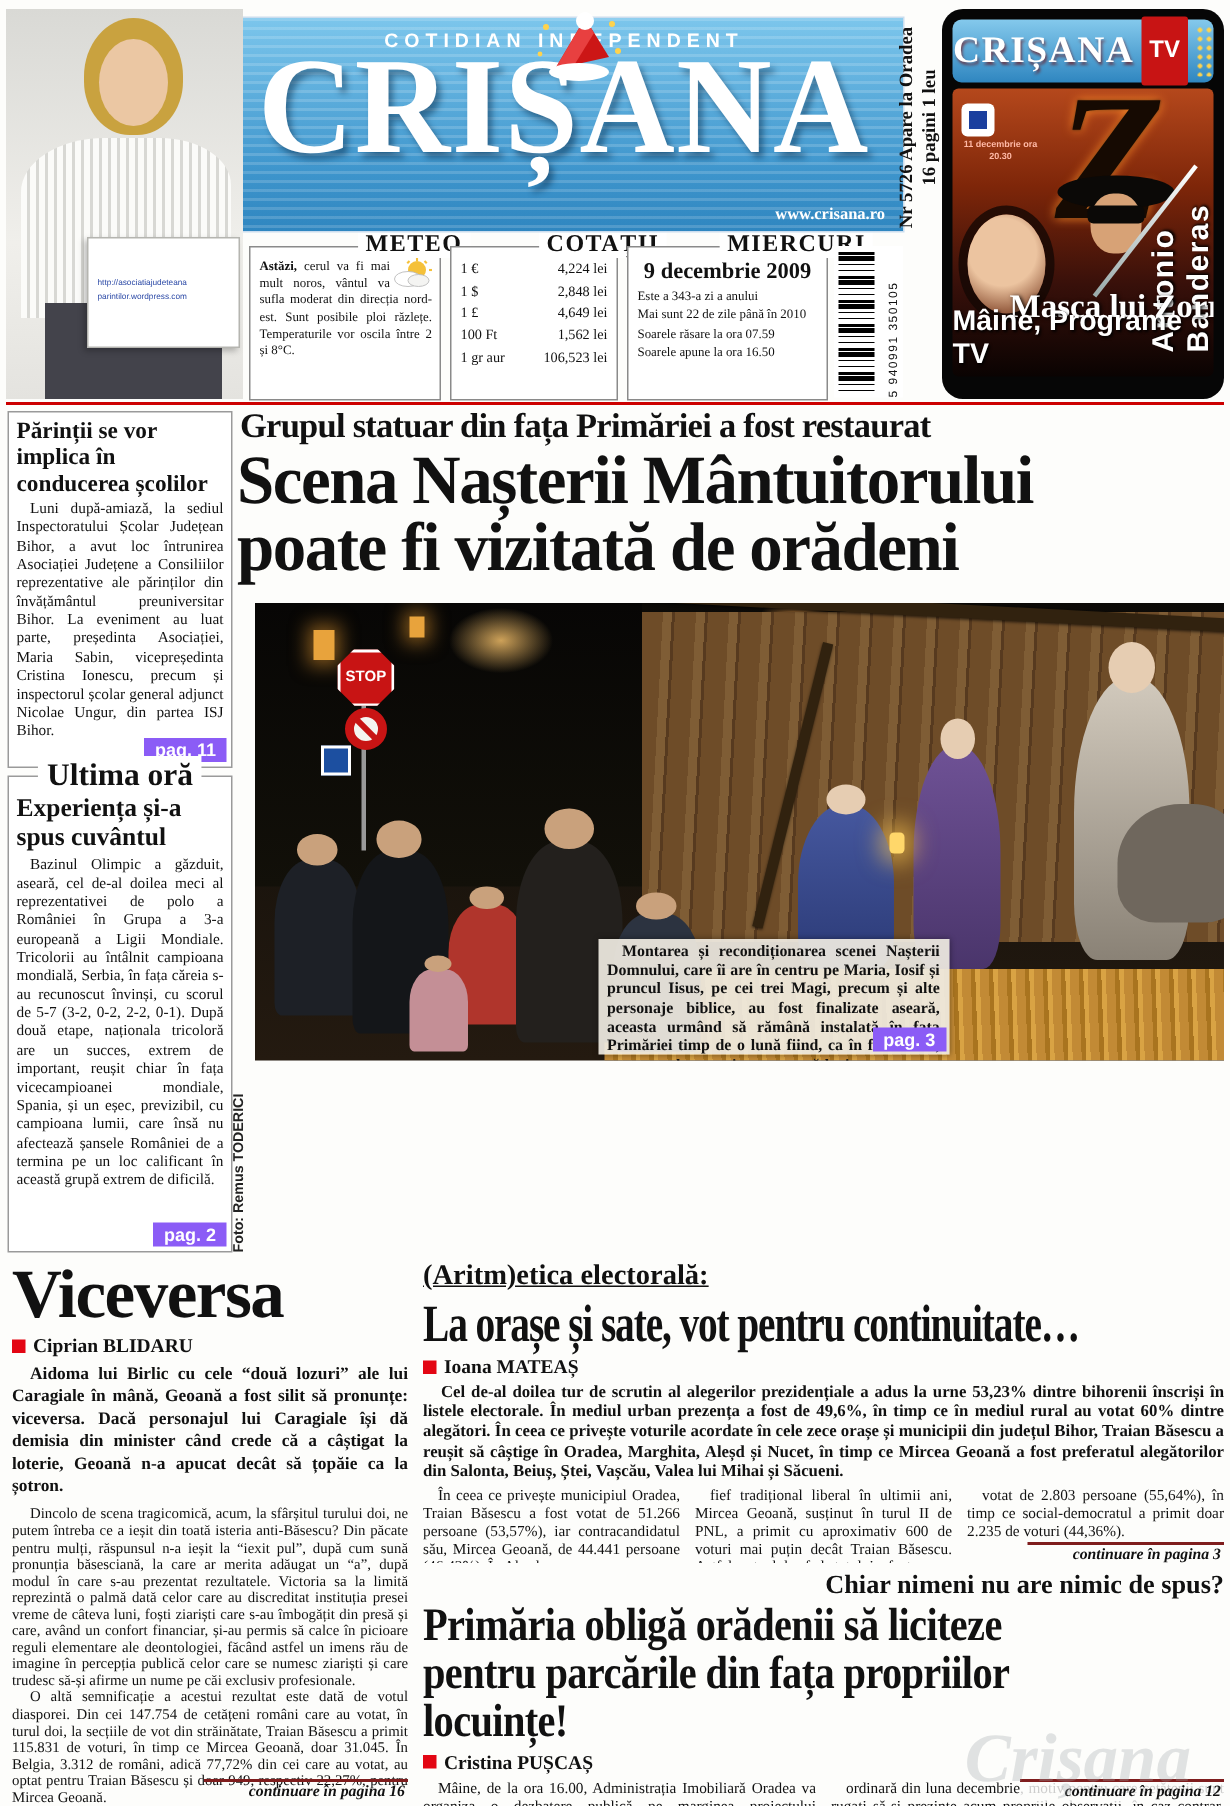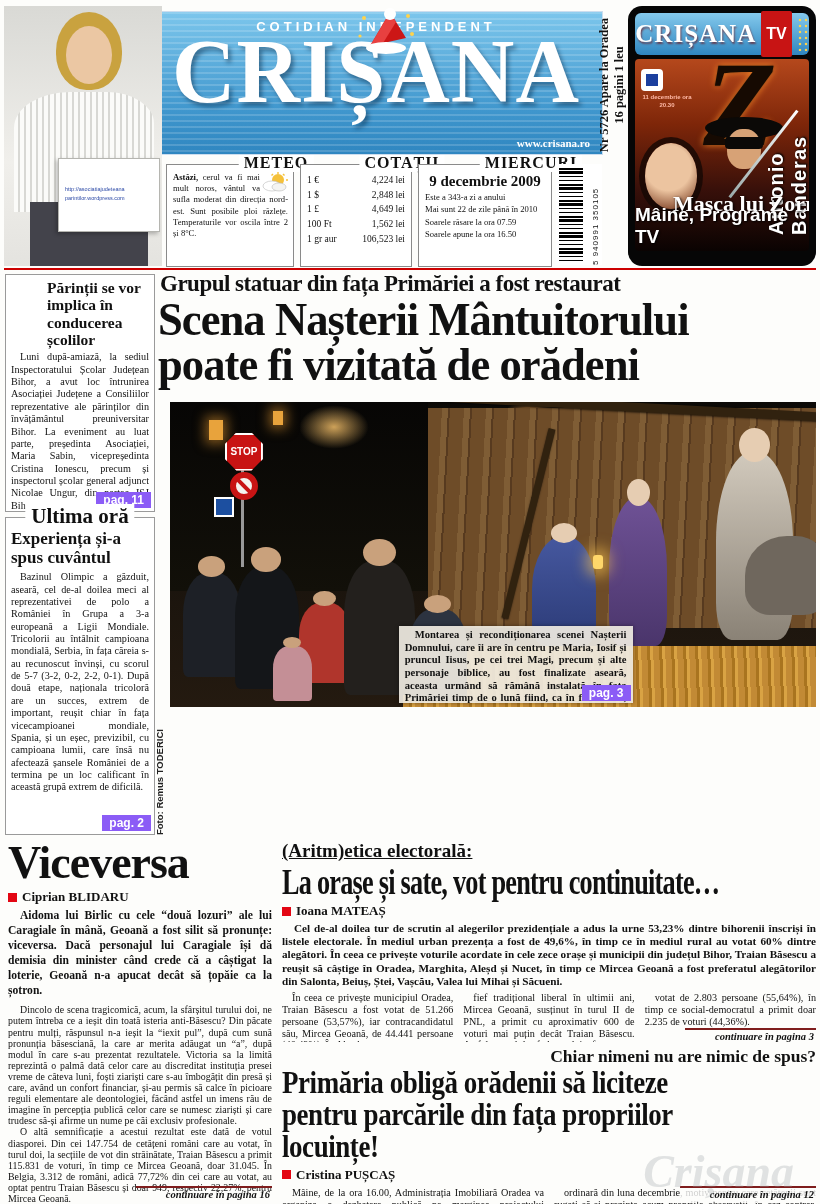--- a/index.html
+++ b/index.html
@@ -77,21 +77,21 @@
   .bc-stripes{position:absolute;left:3px;top:4px;bottom:4px;width:24px;
      background:repeating-linear-gradient(180deg,#000 0 2px,#fff 2px 3px,#000 3px 6px,#fff 6px 8px,#000 8px 9px,#fff 9px 12px,#000 12px 13px,#fff 13px 16px);}
   .bc-num{position:absolute;right:2px;top:0;height:100%;writing-mode:vertical-rl;transform:rotate(180deg);
      font:8px "Liberation Sans",sans-serif;letter-spacing:1px;}
 
   .red-rule{left:4px;top:268px;width:812px;height:2px;background:#c00;}
 
   
   .sb{position:absolute;left:5px;width:150px;border:1px solid #9a9a9a;background:#fff;box-sizing:border-box;}
   .sb1{top:274px;height:238px;padding:4px 5px;}
-  .sb1-title{font:bold 15.5px/1.12 "Liberation Serif",serif;margin-bottom:3px;margin-left:36px;}
+  .sb1-title{font:bold 15.5px/1.12 "Liberation Serif",serif;margin-bottom:3px;}
   .sb-body{font:10.2px/1.21 "Liberation Serif",serif;text-align:justify;text-indent:9px;}
   .pag{position:absolute;right:3px;bottom:3px;background:#8b5cf6;color:#fff;
      font:bold 12px "Liberation Sans",sans-serif;padding:1px 7px;}
   .sb2{top:517px;height:318px;padding:10px 5px 4px 5px;}
   .sb2-boxtitle{position:absolute;top:-14px;left:50%;transform:translateX(-50%);background:#fff;
      padding:0 6px;font:bold 21px "Liberation Serif",serif;white-space:nowrap;}
   .sb2-title{font:bold 17px/1.1 "Liberation Serif",serif;margin:2px 0 4px 0;}
 
   
   .kicker1{left:160px;top:271px;font:bold 23px "Liberation Serif",serif;letter-spacing:-.5px;}

